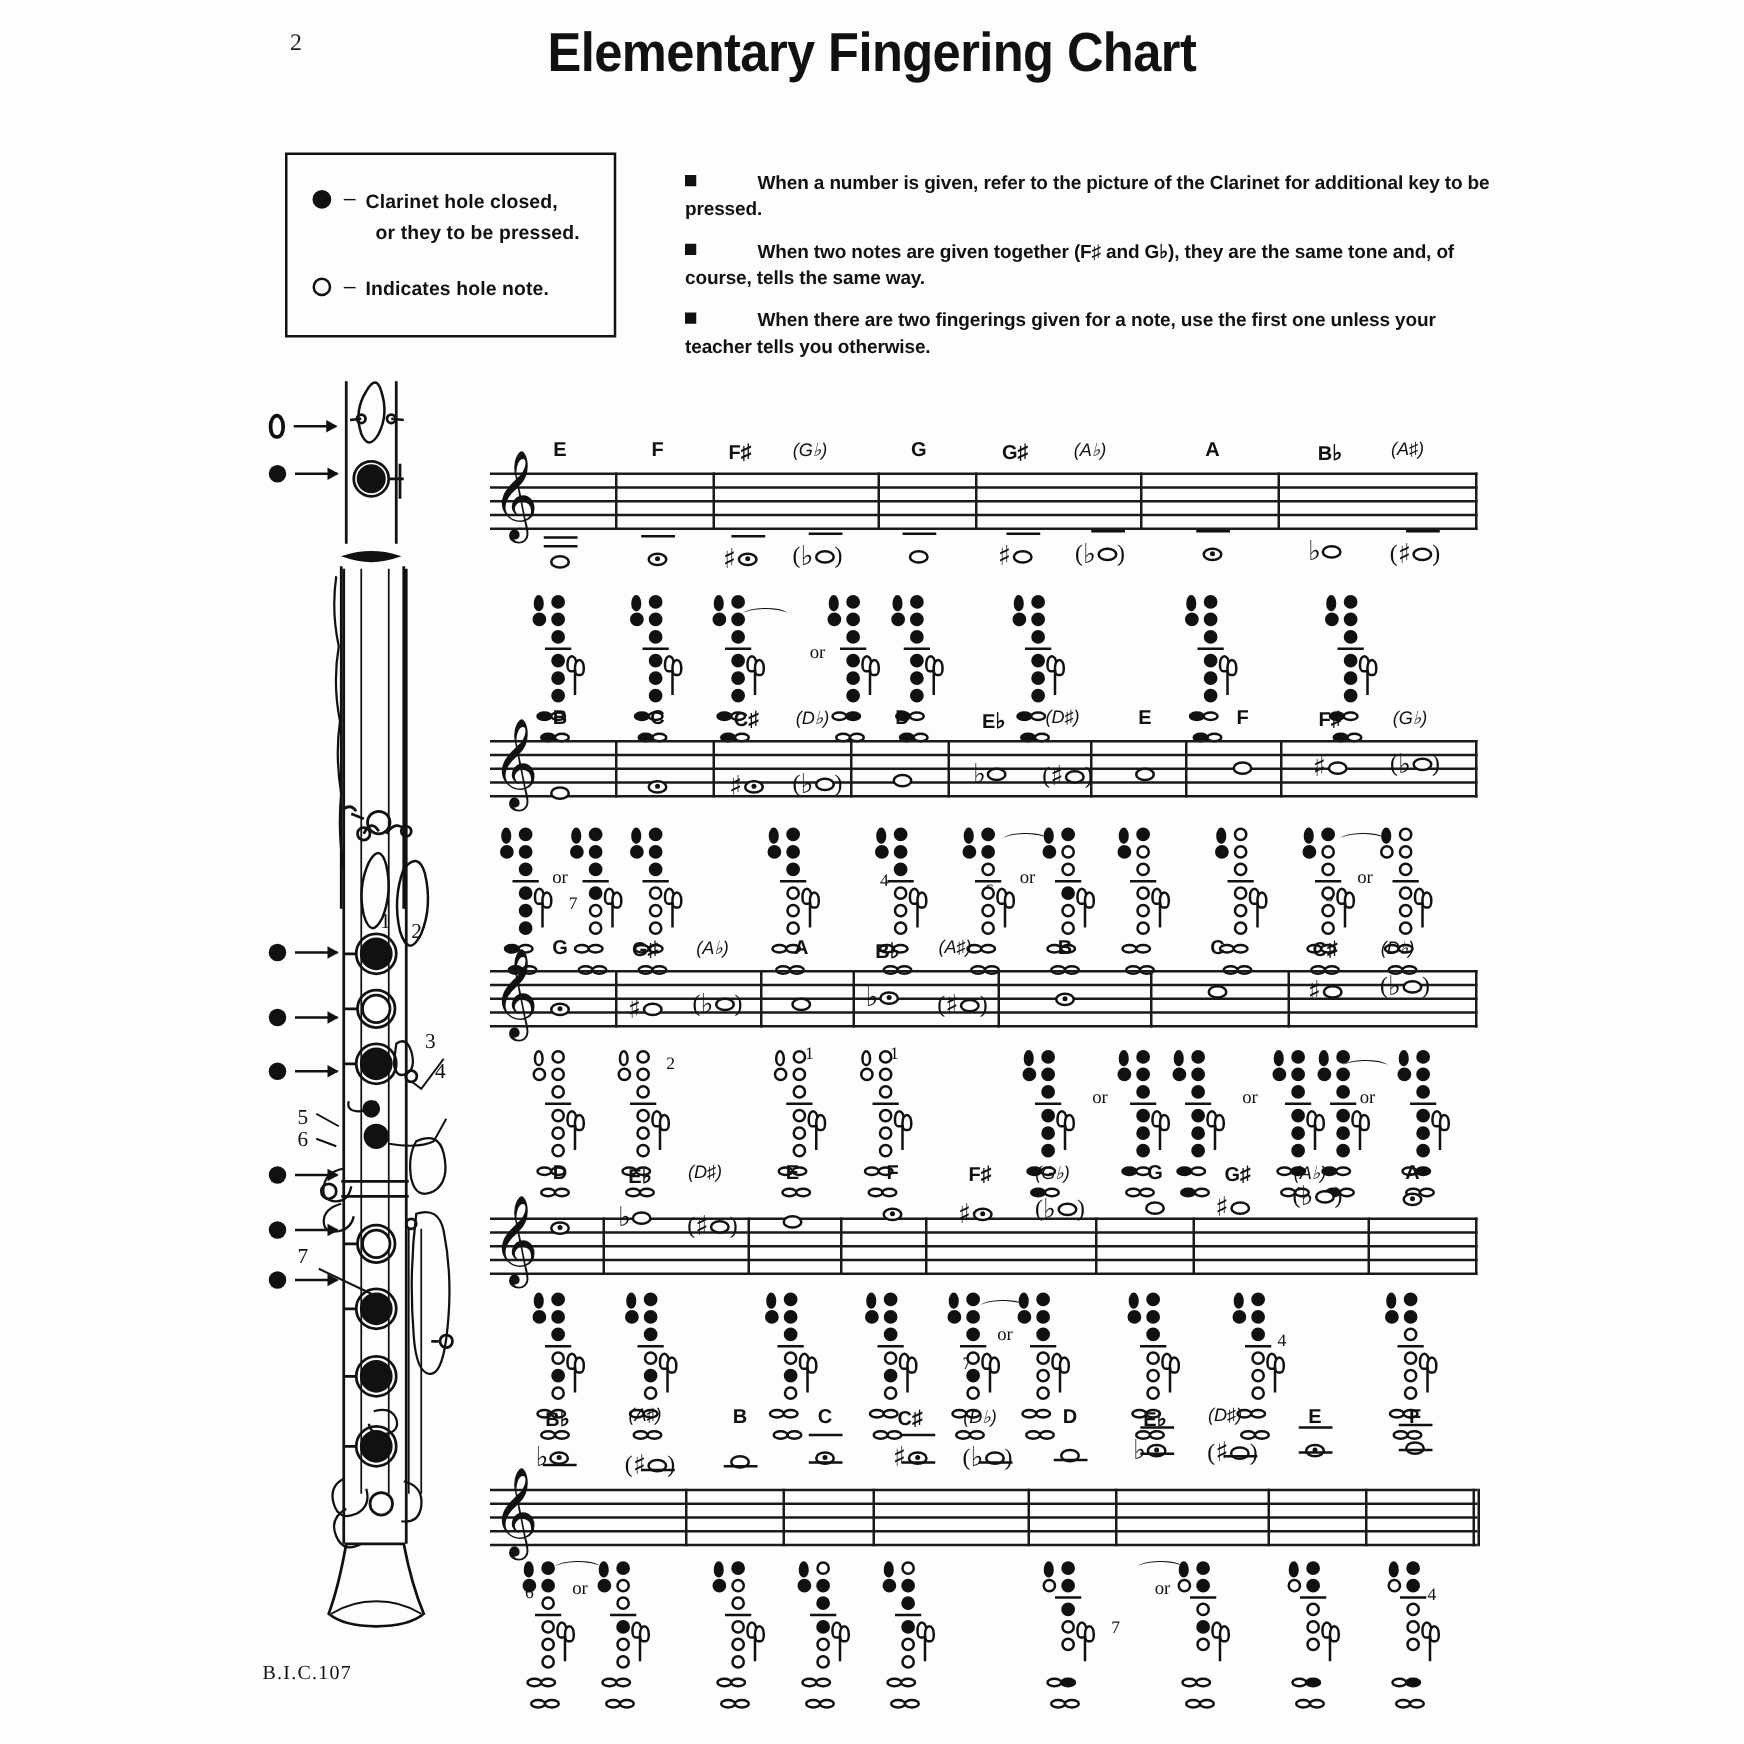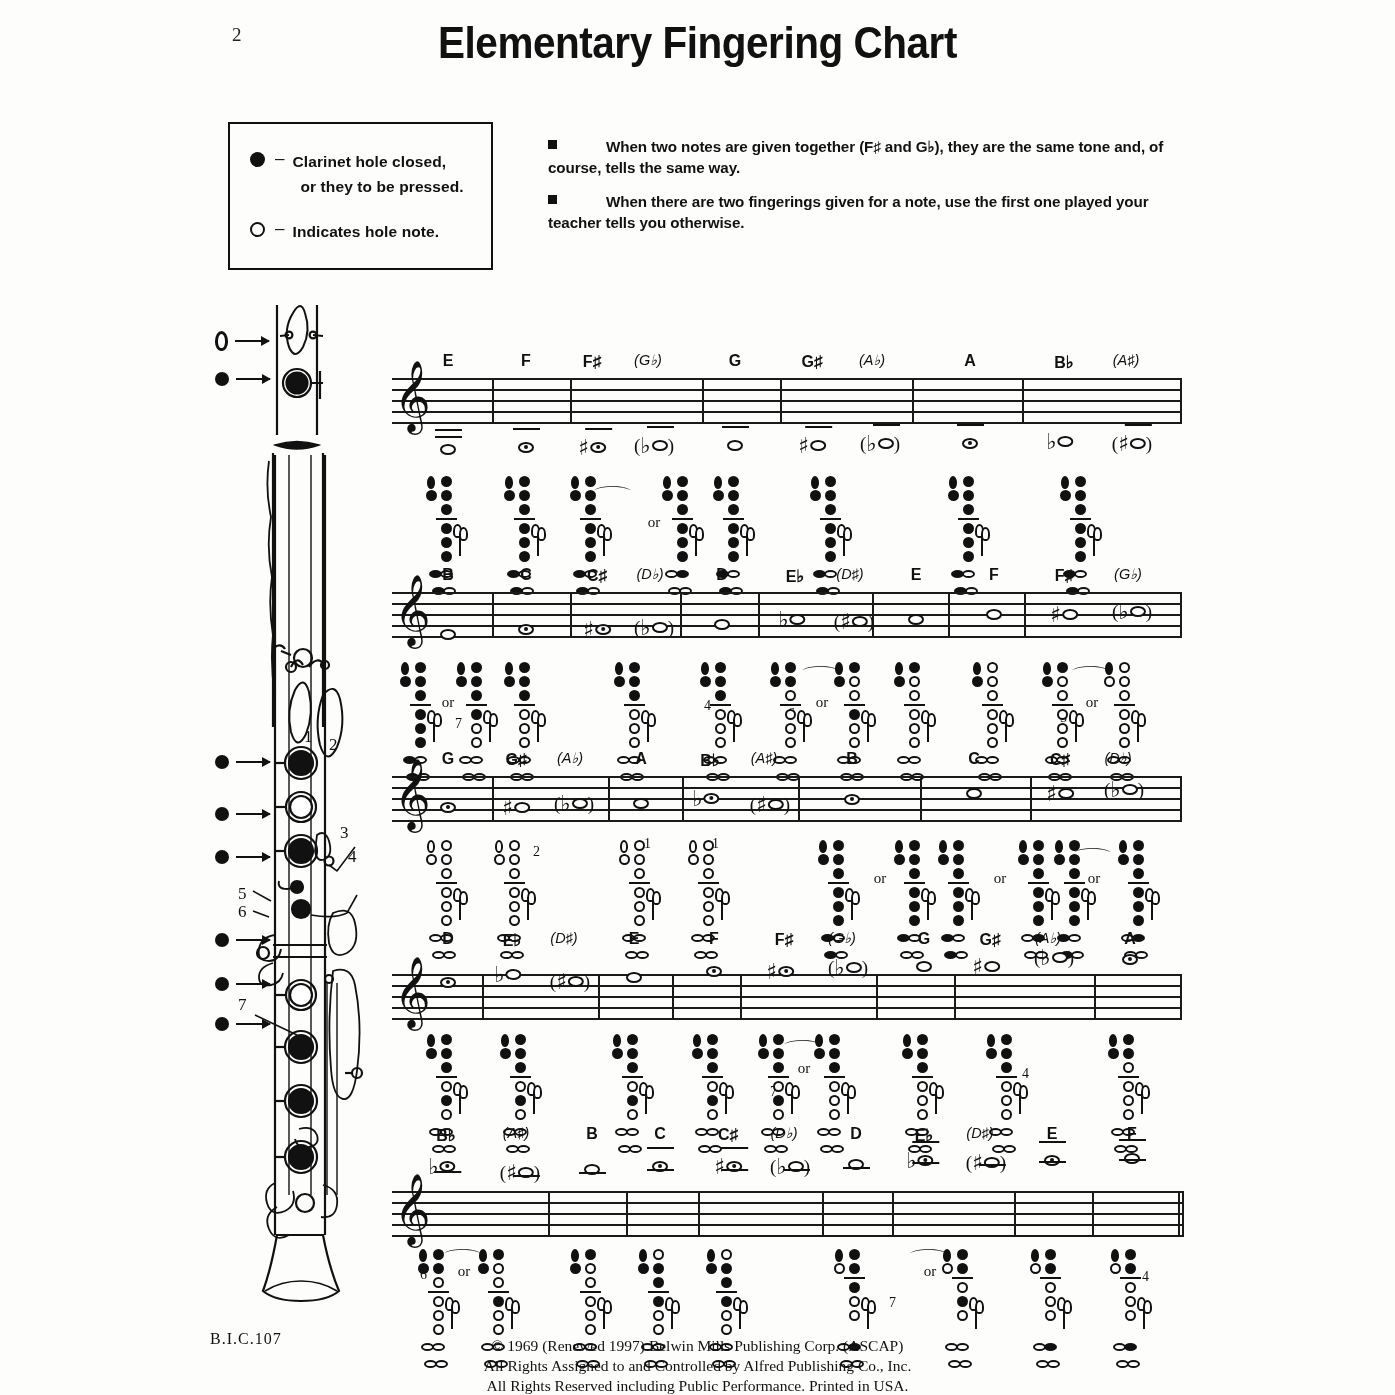--- a/index.html
+++ b/index.html
@@ -236,25 +236,29 @@
     <div class="legend-row second">
       <span class="legend-ring"></span>
       <span class="legend-dash">–</span>
       <span class="legend-text">Indicates hole note.</span>
     </div>
   </div>
 
   <div class="instructions">
     <div class="inst">
       <span class="bullet"></span>
-      <span class="body">When two notes are given together (F♯ and G♭), they are the same tone and, of course, tells the same way.</span>
+      <span class="body">When a number is given, refer to the picture of the Clarinet for additional key to be pressed.</span>
     </div>
     <div class="inst">
       <span class="bullet"></span>
-      <span class="body">When there are two fingerings given for a note, use the first one played your teacher tells you otherwise.</span>
+      <span class="body">When two notes are given together (F♯ and G♭), they are the same tone and, of course, tells the same way.</span>
+    </div>
+    <div class="inst">
+      <span class="bullet"></span>
+      <span class="body">When there are two fingerings given for a note, use the first one unless your teacher tells you otherwise.</span>
     </div>
   </div>
 
   <div class="clar-wrap">
 
     <div class="arrow" style="left:10px;top:36px;">
       <span class="ring"></span>
       <span class="shaft"></span>
     </div>
     <div class="arrow" style="left:10px;top:77px;">
@@ -1642,19 +1646,14 @@
             <span class="lev" style="left:0;top:0;"></span>
             <span class="lev" style="left:6px;top:3px;"></span>
             <span class="stem"></span>
           </div>
         <div class="pinkeys"><span class="pk"></span><span class="pk on"></span><div class="row2"><span class="pk"></span><span class="pk"></span></div></div>
       </div>
     </div>
   </div>
 
   <div class="bic">B.I.C.107</div>
-  <div class="copy">
-    <div>© 1969 (Renewed 1997) Belwin Mills Publishing Corp. (ASCAP)</div>
-    <div>All Rights Assigned to and Controlled by Alfred Publishing Co., Inc.</div>
-    <div>All Rights Reserved including Public Performance.  Printed in USA.</div>
-  </div>
 
 </div>
 
 </body></html>

